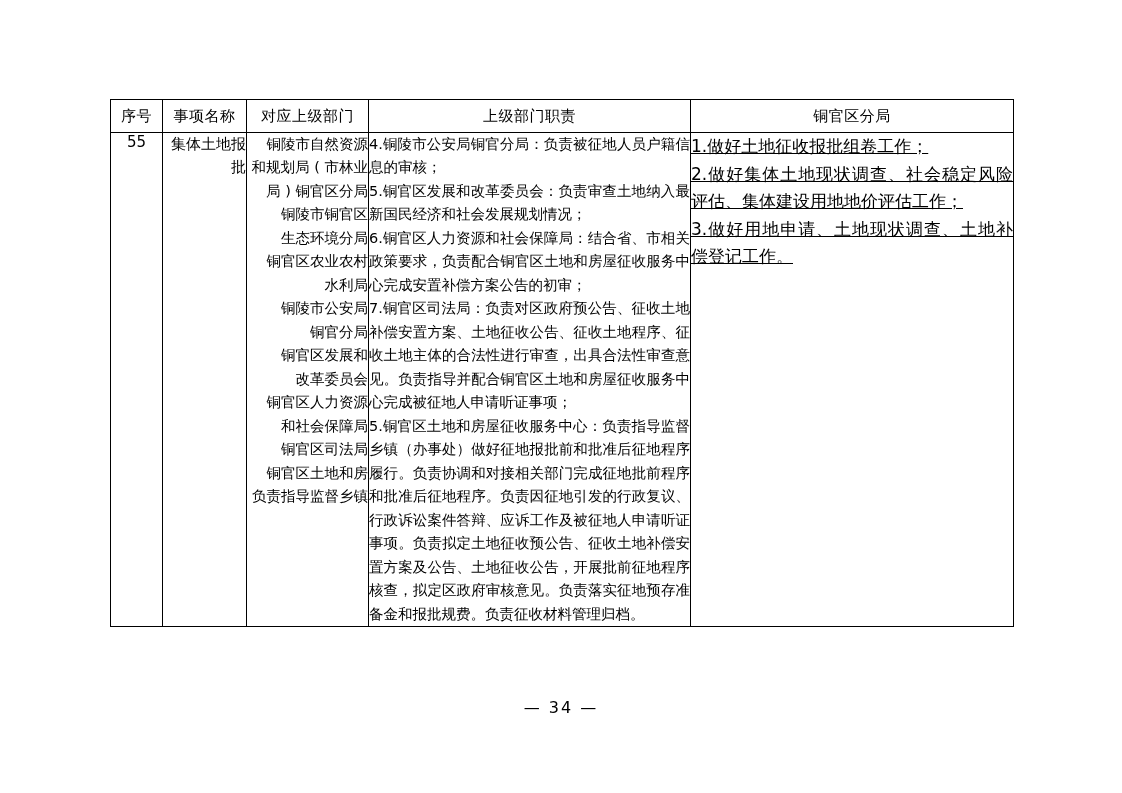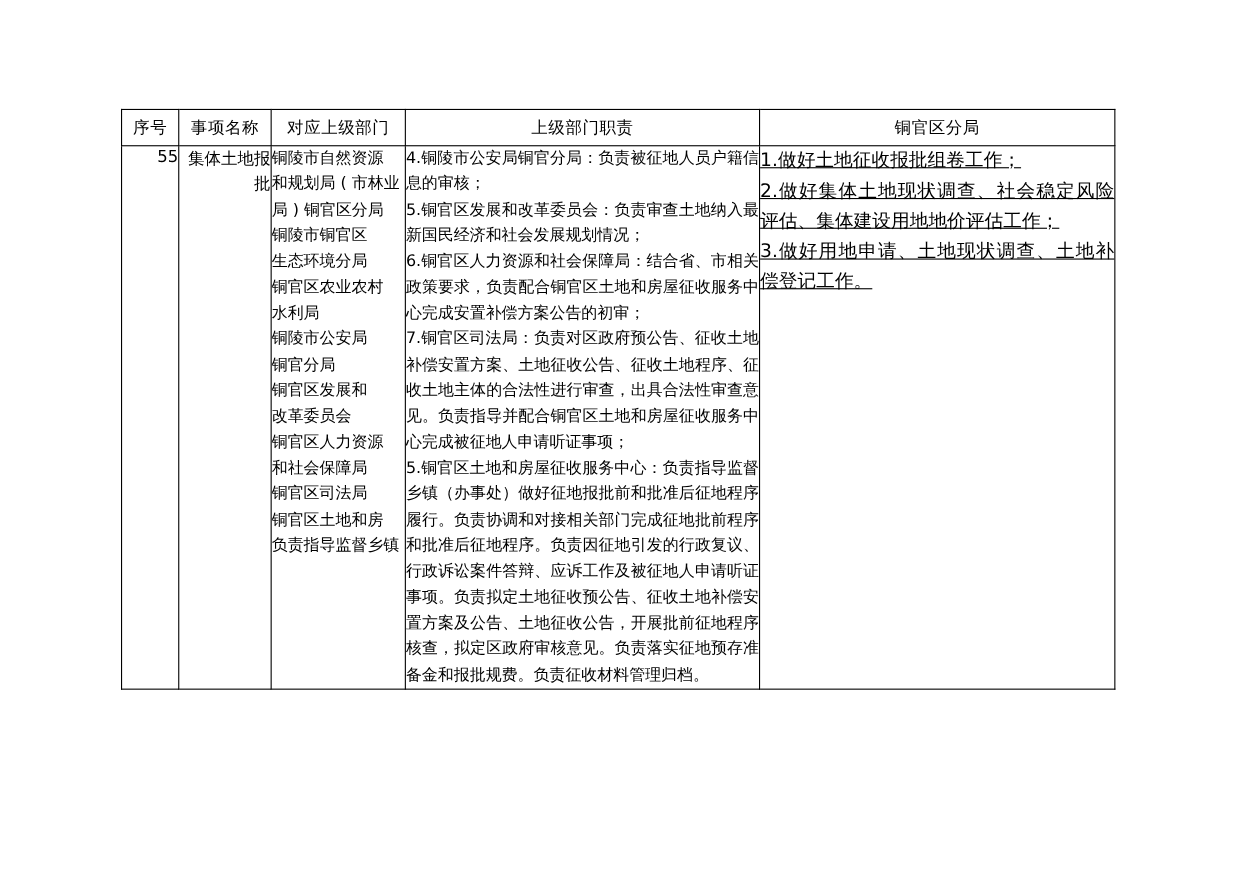--- a/index.html
+++ b/index.html
@@ -42,33 +42,33 @@
     font-size: 15px;
     letter-spacing: 0.5px;
   }
   .col-seq { width: 52px; }
   .col-name { width: 84px; }
   .col-dept { width: 122px; }
   .col-duty { width: 322px; }
   .col-town { width: 323px; }
 
   .cell-seq {
-    text-align: right;
+    text-align: center;
     vertical-align: middle;
     font-size: 15px;
   }
   .cell-name {
     text-align: right;
     vertical-align: middle;
     font-size: 15px;
     line-height: 1.5;
     padding: 0 6px;
   }
   .cell-dept {
-    text-align: left;
+    text-align: right;
     vertical-align: middle;
     font-size: 14.5px;
     line-height: 1.62;
     padding: 4px 4px;
   }
   .cell-duty {
     text-align: justify;
     text-justify: inter-ideograph;
     vertical-align: top;
     font-size: 14.5px;
@@ -150,14 +150,15 @@
         </td>
         <td class="cell-town">
           <p class="town-line">1.做好土地征收报批组卷工作；</p>
           <p class="town-line">2.做好集体土地现状调查、社会稳定风险评估、集体建设用地地价评估工作；</p>
           <p class="town-line">3.做好用地申请、土地现状调查、土地补偿登记工作。</p>
         </td>
       </tr>
     </tbody>
   </table>
 
+  <div class="page-number">— 34 —</div>
 
 </div>
 
 </body></html>

